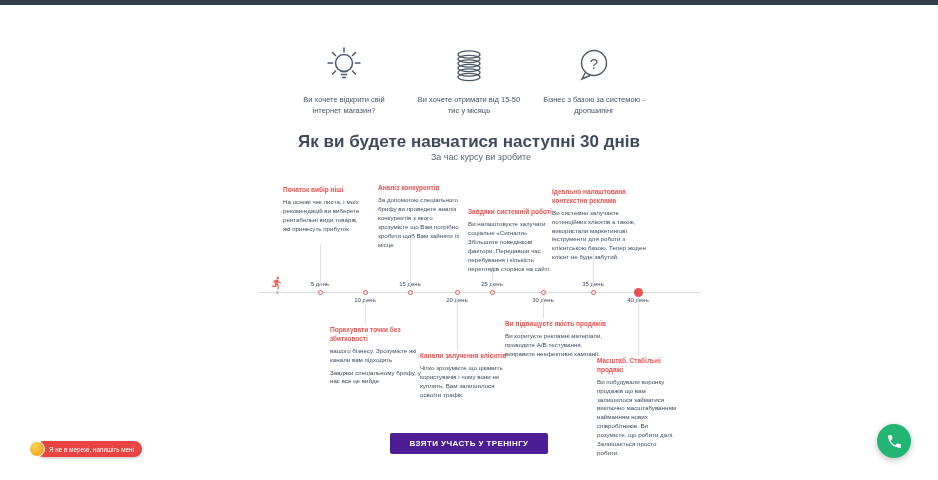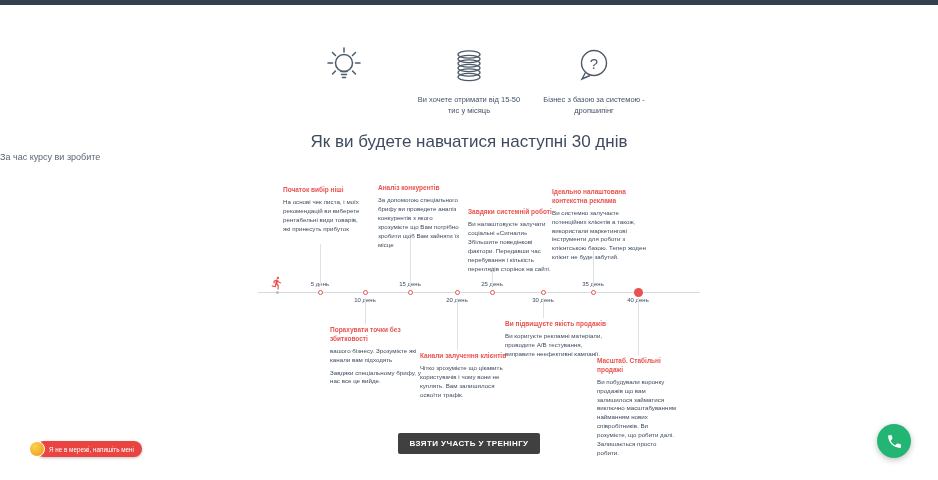--- a/index.html
+++ b/index.html
@@ -20,25 +20,25 @@
   }
   .feature { width:125px; display:flex; flex-direction:column; align-items:center; }
   .feature .icon-box { height:48px; display:flex; align-items:center; justify-content:center; }
   .feature .label {
     margin-top:4px; font-size:7.5px; line-height:1.5; color:#44536a;
     text-align:center; max-width:112px;
   }
 
   .course-title {
     position:absolute; top:132px; left:0; width:100%; text-align:center;
-    font-size:17px; font-weight:normal; color:#3e4b5f;
+    font-size:17px; font-weight:bold; color:#3e4b5f;
   }
   .course-subtitle {
-    position:absolute; top:152px; left:0; width:100%; text-align:left;
-    font-size:9px; color:#5a6577;
+    position:absolute; top:152px; left:0; width:100%; text-align:center;
+    font-size:9px; color:#5a6577;padding-left:24px;
   }
 
   .tl-line { position:absolute; left:258px; top:292px; width:442px; height:1px; background:#d9dcdf; }
   .tl-start-dot { position:absolute; left:276px; top:291px; width:3px; height:3px; border-radius:50%; background:#b7bcc2; }
   .runner { position:absolute; left:270px; top:276px; width:14px; height:14px; }
 
   .tl-dot {
     position:absolute; top:290px; width:5px; height:5px; border-radius:50%;
     background:#fff; border:1px solid #e8534f;
   }
@@ -49,21 +49,21 @@
   .tl-day.above { top:281px; }
   .tl-day.below { top:297px; }
   .tl-conn { position:absolute; width:1px; background:#e0e3e6; }
 
   .ms { position:absolute; }
   .ms h4 { font-size:6.5px; font-weight:bold; color:#e8534f; margin-bottom:3px; line-height:1.35; }
   .ms p  { font-size:6.2px; color:#3e4b5f; line-height:1.45; margin-bottom:4px; }
 
   .cta {
     position:absolute; top:433px; left:50%; transform:translateX(-50%);
-    width:142px; height:21px; background:#404040; border:none; border-radius:2px;
+    width:158px; height:21px; background:#4c1d95; border:none; border-radius:2px;
     color:#fff; font-family:"Liberation Sans",sans-serif; font-size:8px; font-weight:bold;
     letter-spacing:.4px; display:flex; align-items:center; justify-content:center; cursor:pointer;
   }
 
   .chat {
     position:absolute; left:36px; top:441px; height:16px; background:#e94441;
     border-radius:8px; display:flex; align-items:center; padding:0 8px 0 13px;
     color:#fff; font-size:6.3px; cursor:pointer; box-shadow:0 1px 3px rgba(0,0,0,.25);
   }
   .chat-avatar {
@@ -86,20 +86,21 @@
 
   <div class="features">
     <div class="feature">
       <div class="icon-box">
         <svg width="40" height="44" viewBox="0 0 40 44" fill="none" stroke="#4d5a6a" stroke-width="1.5" stroke-linecap="round">
           <circle cx="20" cy="19" r="8.5"></circle>
           <path d="M17 27.5 h6 M17.5 30.5 h5 M18.5 33.5 h3"></path>
           <path d="M20 4 v4 M8.5 8.5 l3 3 M31.5 8.5 l-3 3 M4 19 h4.5 M31.5 19 H36 M8.5 30 l3-3 M31.5 30 l-3-3"></path>
         </svg>
       </div>
+      <div class="label">Ви хочете відкрити свій інтернет магазин?</div>
     </div>
     <div class="feature">
       <div class="icon-box">
         <svg width="40" height="44" viewBox="0 0 40 44" fill="none" stroke="#4d5a6a" stroke-width="1.3">
           <ellipse cx="20" cy="10.5" rx="11" ry="3.6"></ellipse>
           <ellipse cx="20" cy="15" rx="11" ry="3.6"></ellipse>
           <ellipse cx="20" cy="19.5" rx="11" ry="3.6"></ellipse>
           <ellipse cx="20" cy="24" rx="11" ry="3.6"></ellipse>
           <ellipse cx="20" cy="28.5" rx="11" ry="3.6"></ellipse>
           <ellipse cx="20" cy="33" rx="11" ry="3.6"></ellipse>

